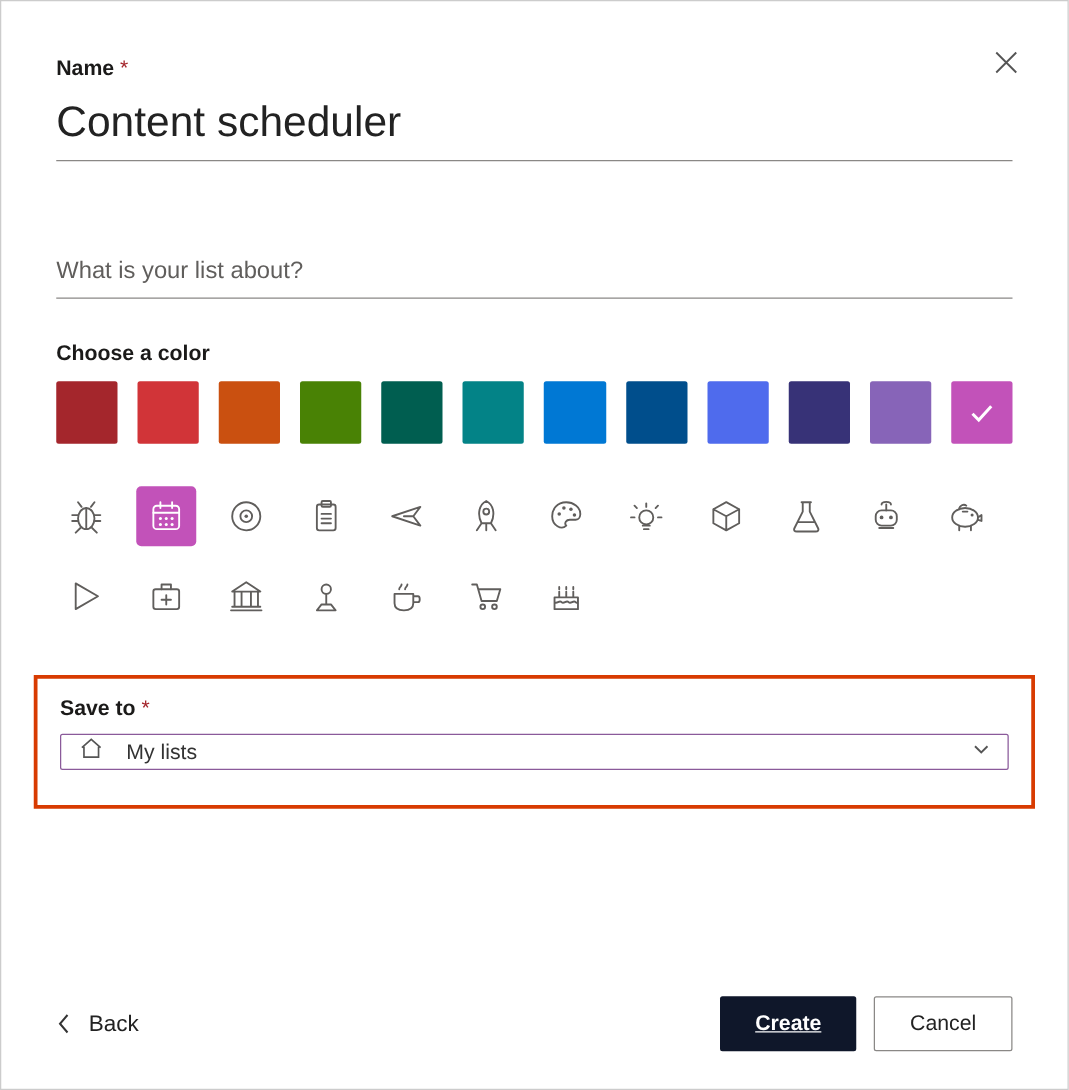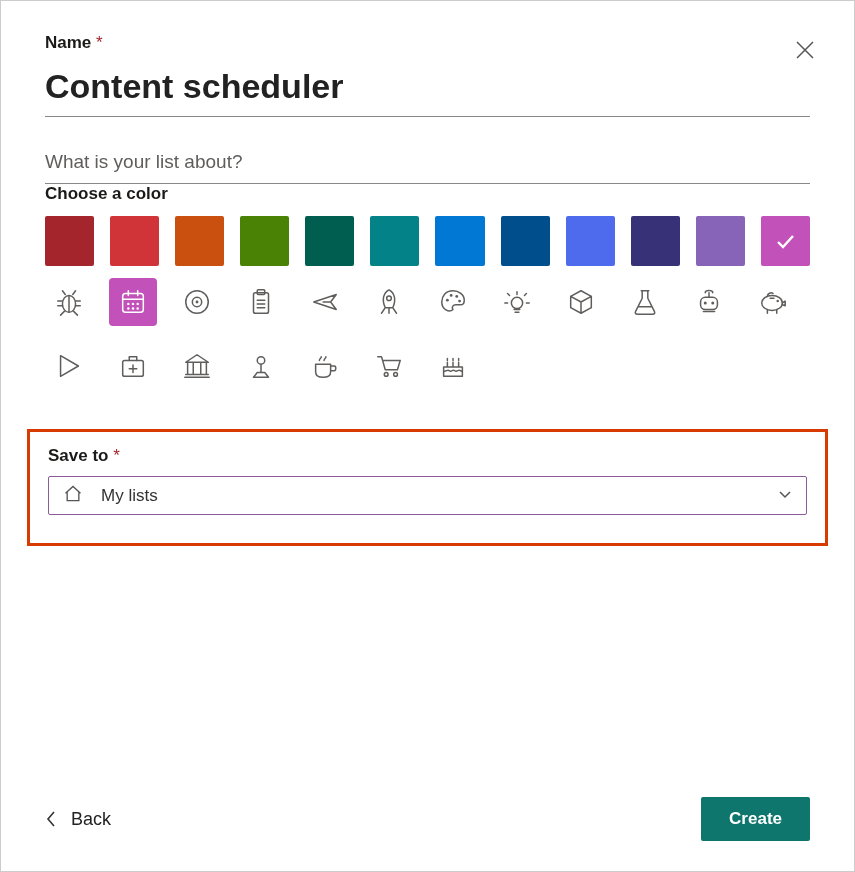--- a/index.html
+++ b/index.html
@@ -5,21 +5,21 @@
   * { box-sizing: border-box; margin: 0; padding: 0; }
   body {
     font-family: "Segoe UI", Arial, sans-serif;
     background: #fff;
     width: 855px;
     height: 872px;
     position: relative;
     border: 1px solid #ccc;
   }
   .dialog {
-    padding: 32px 44px 30px 44px;
+    padding: 44px 44px 30px 44px;
     position: relative;
     height: 100%;
   }
   .close-btn {
     position: absolute;
     top: 40px;
     right: 40px;
     cursor: pointer;
     color: #555;
   }
@@ -29,38 +29,39 @@
     color: #1b1a19;
     margin-bottom: 8px;
     display: block;
   }
   .req { color: #a4262c; font-weight: 400; }
   .name-input {
     width: 100%;
     border: none;
     border-bottom: 1px solid #8a8886;
     font-size: 34px;
-    font-weight: 700;
+    font-weight: 400;
     color: #222;
     padding: 6px 0 10px 0;
     outline: none;
     background: transparent;
   }
   .desc-input {
     width: 100%;
     border: none;
     border-bottom: 1px solid #8a8886;
     font-size: 19px;
     color: #222;
     padding: 6px 0 10px 0;
     outline: none;
     background: transparent;
+    margin-top: 43px;
   }
   .desc-input::placeholder { color: #605e5c; }
-  .section { }
+  .section { margin-top: 34px; }
   .section-desc { margin-top: 28px; }
   .color-row { display: flex; gap: 16px; margin-top: 12px; }
   .swatch {
     width: 50px;
     height: 50px;
     border-radius: 2px;
     cursor: pointer;
     display: flex;
     align-items: center;
     justify-content: center;
@@ -88,21 +89,21 @@
   .icon-btn svg { display:block; }
   .saveto-wrap {
     border: 3px solid #d83b01;
     margin: 39px -18px 0 -18px;
     padding: 14px 18px 28px 18px;
   }
   .saveto-select {
     width: 100%;
     border: 1px solid #8a5a9a;
     border-radius: 2px;
-    height: 39px;
+    height: 29px;
     display: flex;
     align-items: center;
     padding: 0 14px;
     cursor: pointer;
     position: relative;
     margin-top: 10px;
   }
   .saveto-select .home-ic { color: #555; margin-right: 18px; }
   .saveto-select .sel-text { font-size: 17px; color: #333; }
   .saveto-select .chev {
@@ -132,24 +133,25 @@
     height: 44px;
     padding: 0 28px;
     font-size: 17px;
     border-radius: 2px;
     cursor: pointer;
     display: flex;
     align-items: center;
     justify-content: center;
   }
   .btn-primary {
-    background: #0f766e;
+    background: #0f172a;
     color: #fff;
     border: none;
     font-weight: 600;
+    text-decoration: underline;
   }
   .btn-secondary {
     background: #fff;
     color: #222;
     border: 1px solid #8a8886;
   }
 </style>
 </head>
 <body>
 
@@ -387,16 +389,17 @@
   
   <div class="footer">
     <div class="back-btn">
       <svg width="12" height="18" viewBox="0 0 12 18">
           <path d="M9 2 L3 9 L9 16" stroke="#333" stroke-width="1.6" fill="none"></path>
         </svg>
       <span>Back</span>
     </div>
     <div class="btn-row">
       <button class="btn btn-primary">Create</button>
+      <button class="btn btn-secondary">Cancel</button>
     </div>
   </div>
 
 </div>
 
 </body></html>

